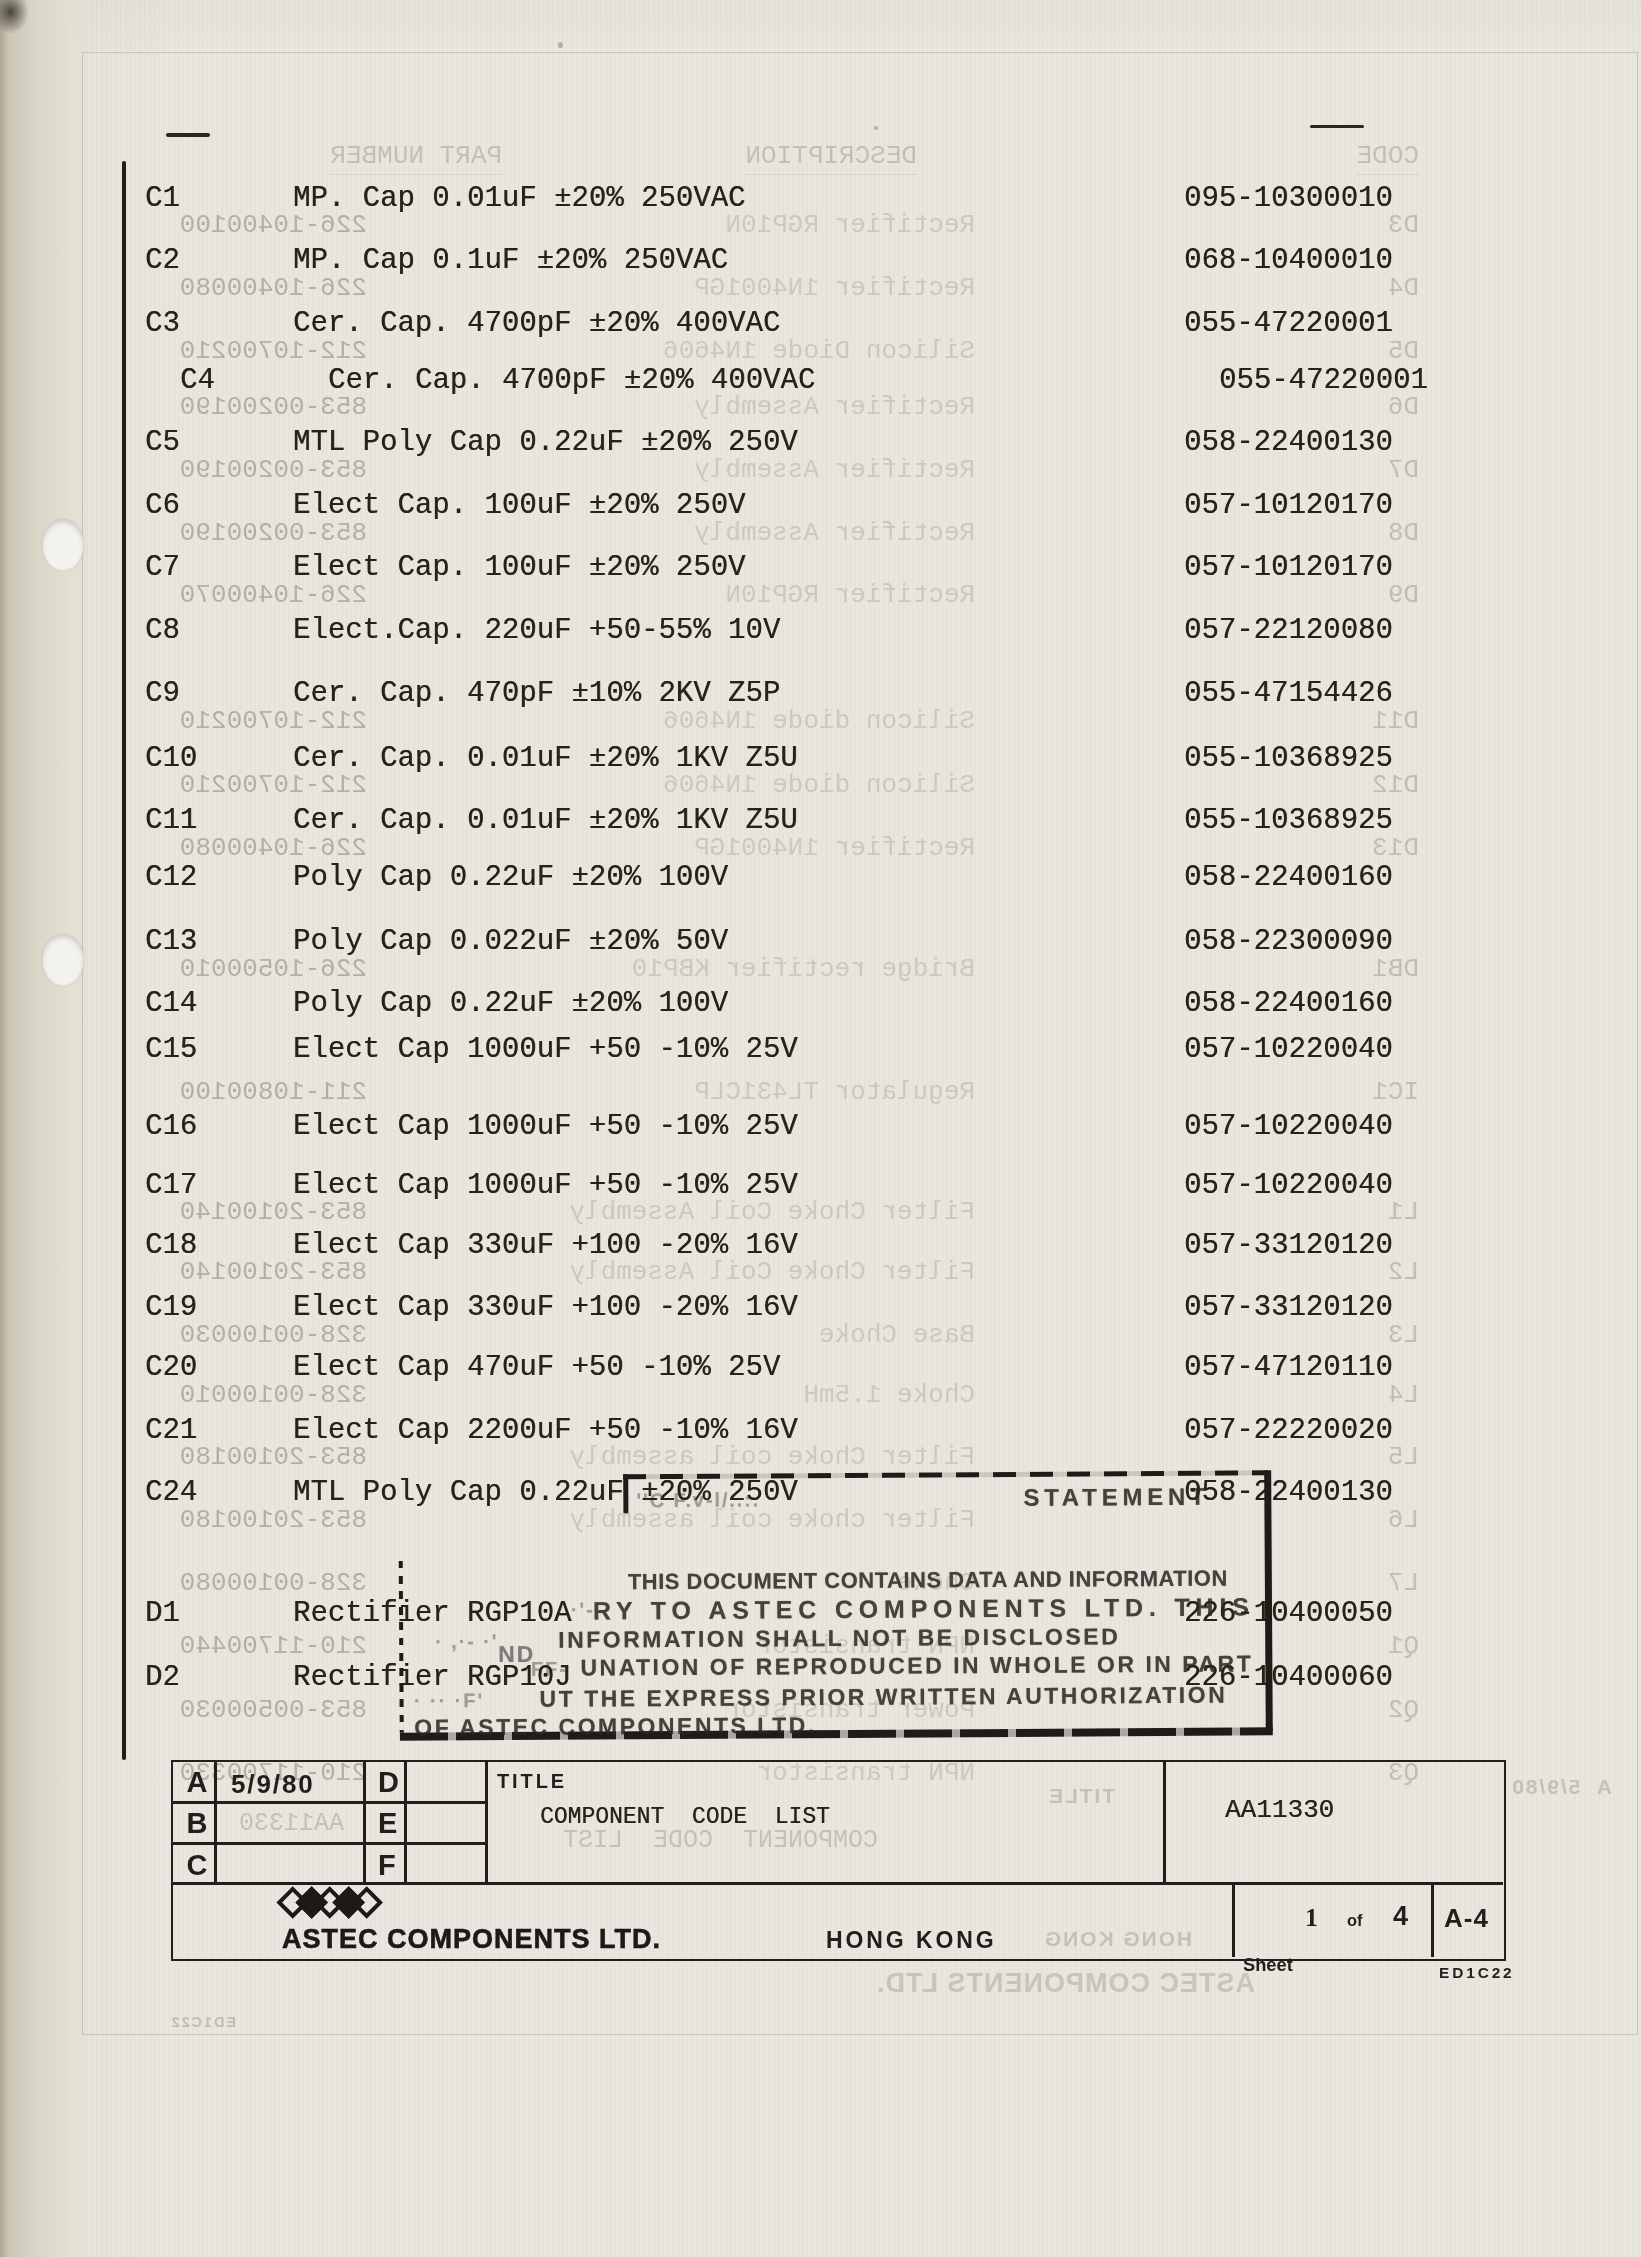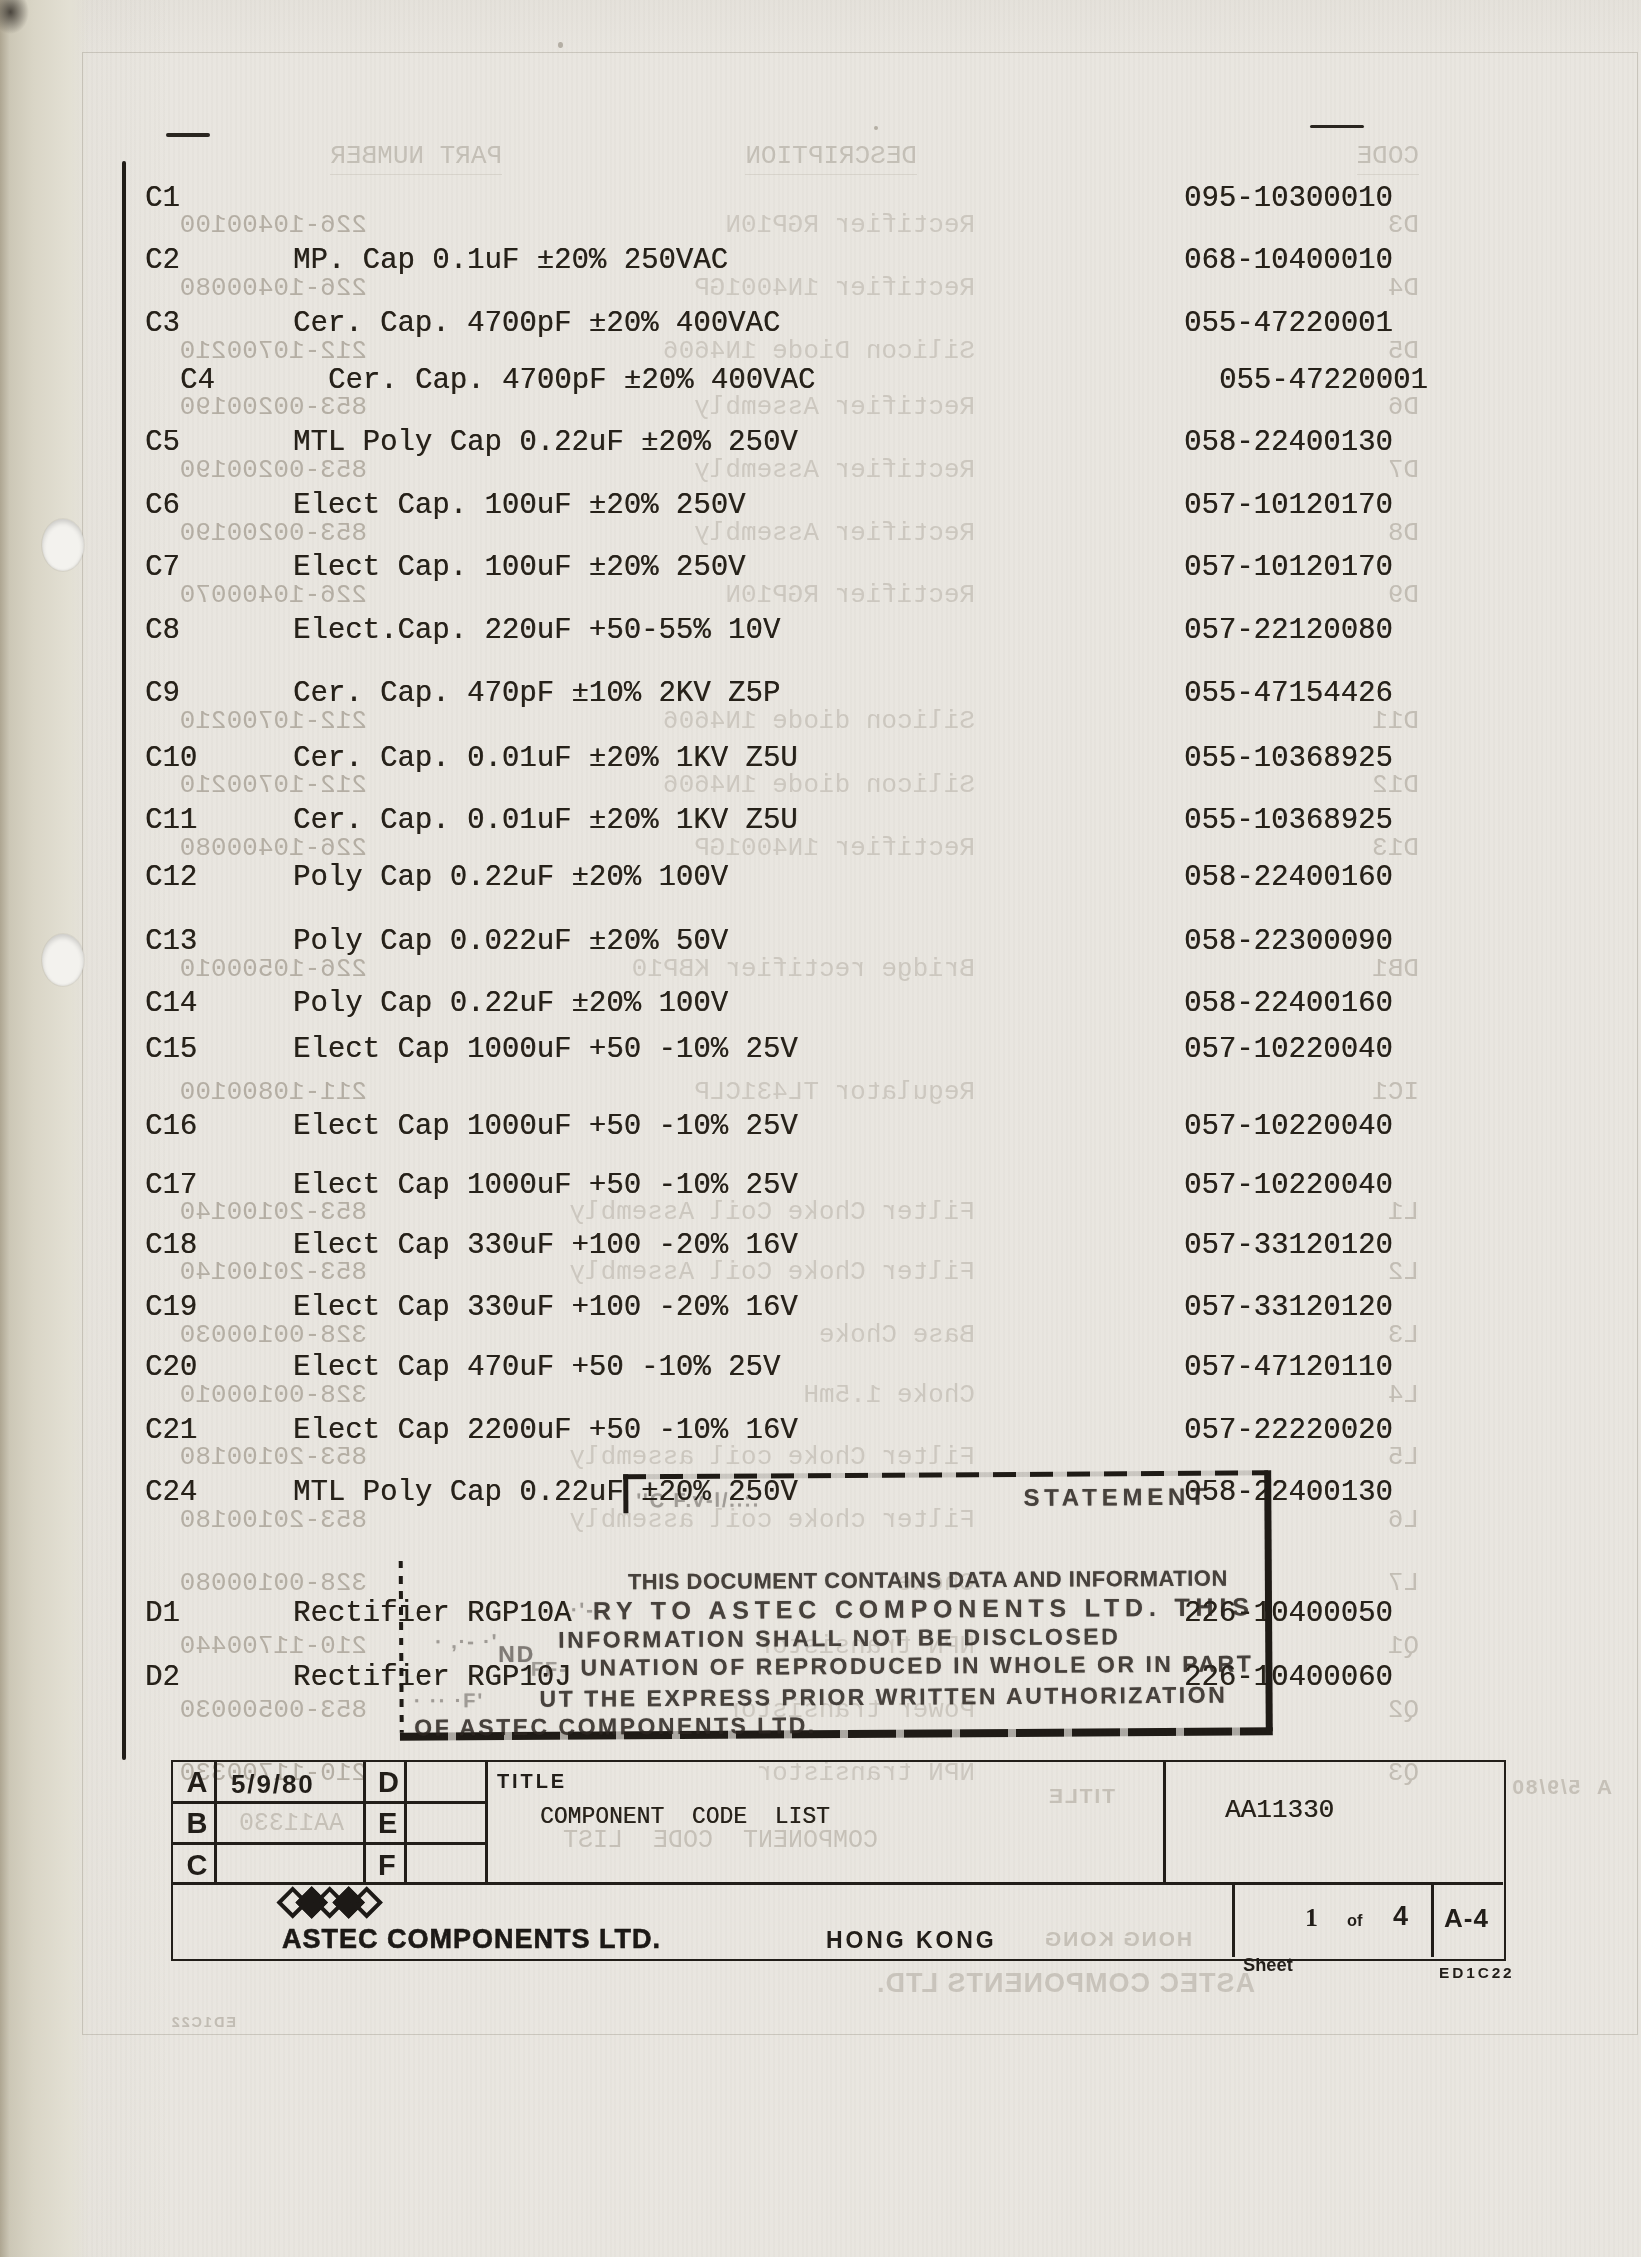--- a/index.html
+++ b/index.html
@@ -180,20 +180,21 @@
       <div class="gm" style="left: 1297px; top: 1809px;">AA11330</div>
       <div class="gs" style="left: 29px; top: 1775px;">A  5/9/80</div>
       <div class="gs" style="left: 449px; top: 1927px;">HONG KONG</div>
       <div class="gsb" style="left: 386px; top: 1968px;">ASTEC COMPONENTS LTD.</div>
       <div class="gs2" style="left: 1405px; top: 2014px;">ED1C22</div>
     </div>
 
   <div id="rows-layer">
       <div class="trow" style="top: 182px;">
         <span class="t-code">C1</span>
+        <span class="t-desc">MP. Cap 0.01uF ±20% 250VAC</span>
         <span class="t-part">095-10300010</span>
       </div>
       <div class="trow" style="top: 244px;">
         <span class="t-code">C2</span>
         <span class="t-desc">MP. Cap 0.1uF ±20% 250VAC</span>
         <span class="t-part">068-10400010</span>
       </div>
       <div class="trow" style="top: 307px;">
         <span class="t-code">C3</span>
         <span class="t-desc">Cer. Cap. 4700pF ±20% 400VAC</span>

